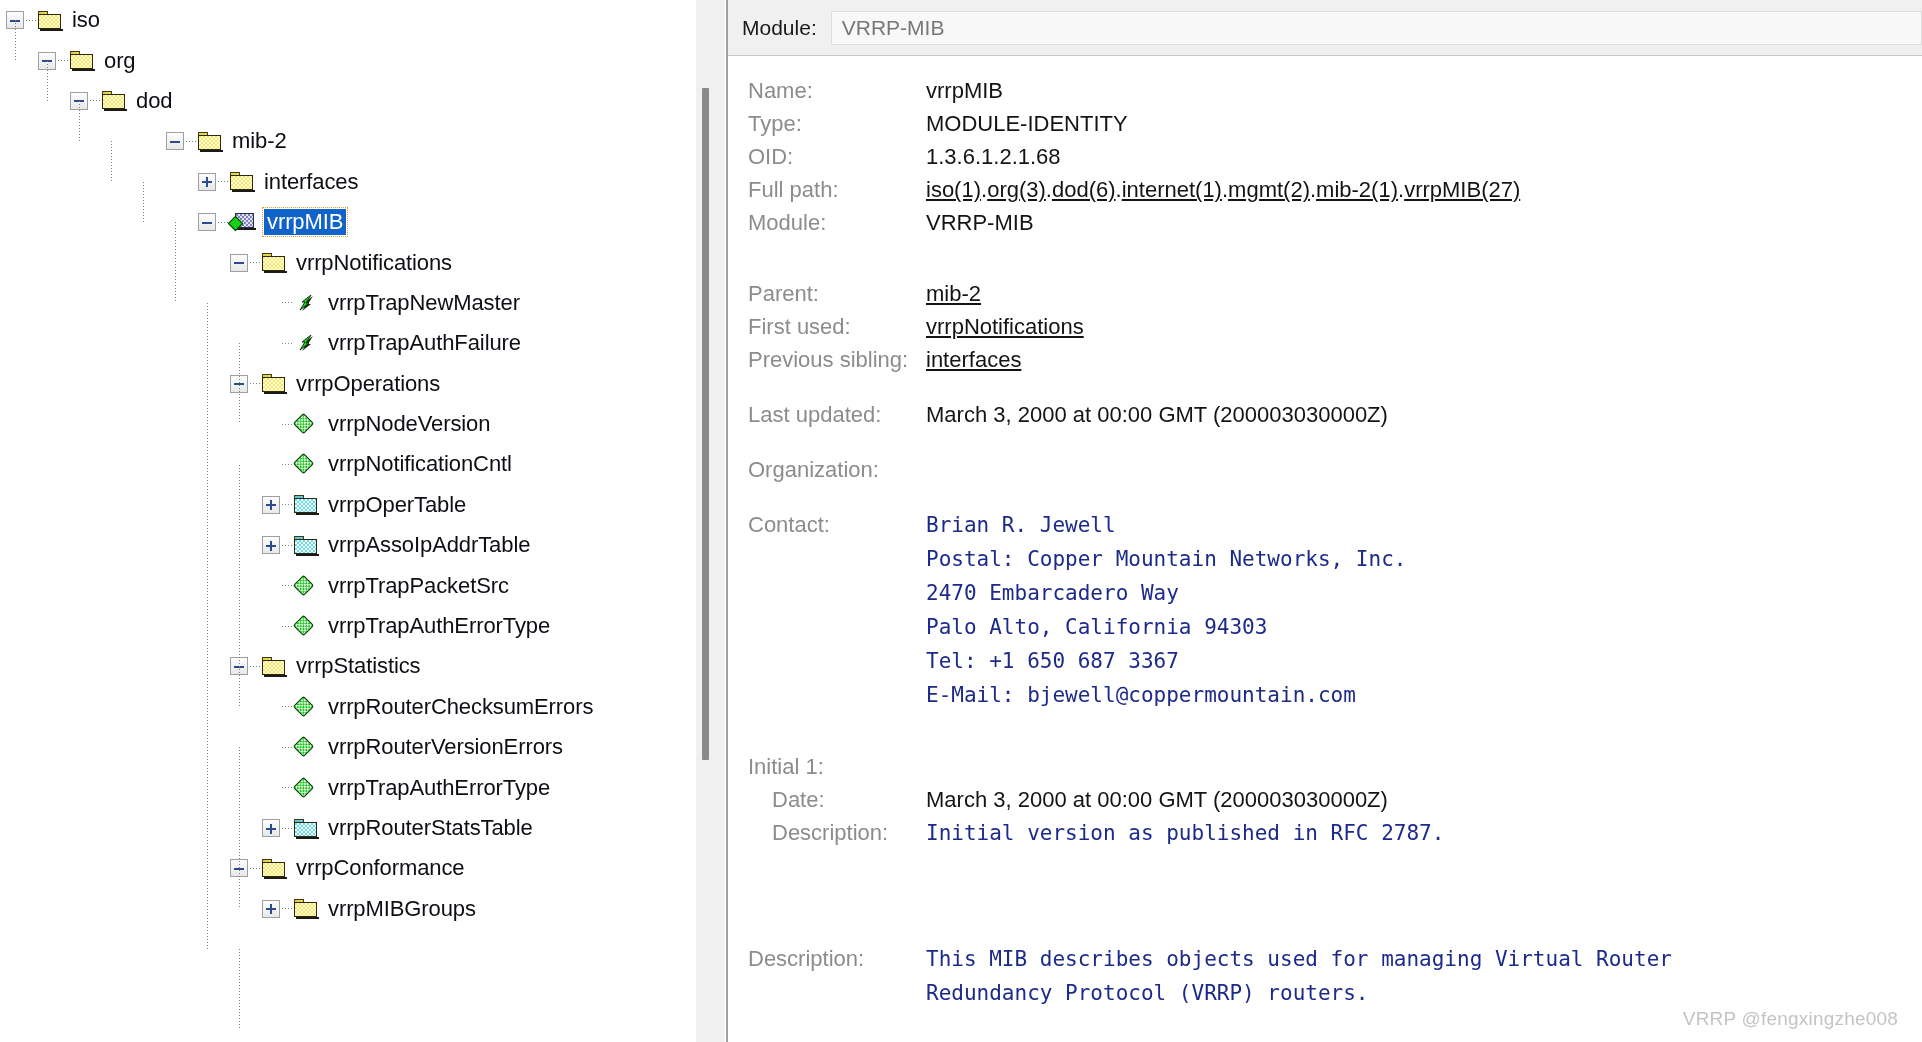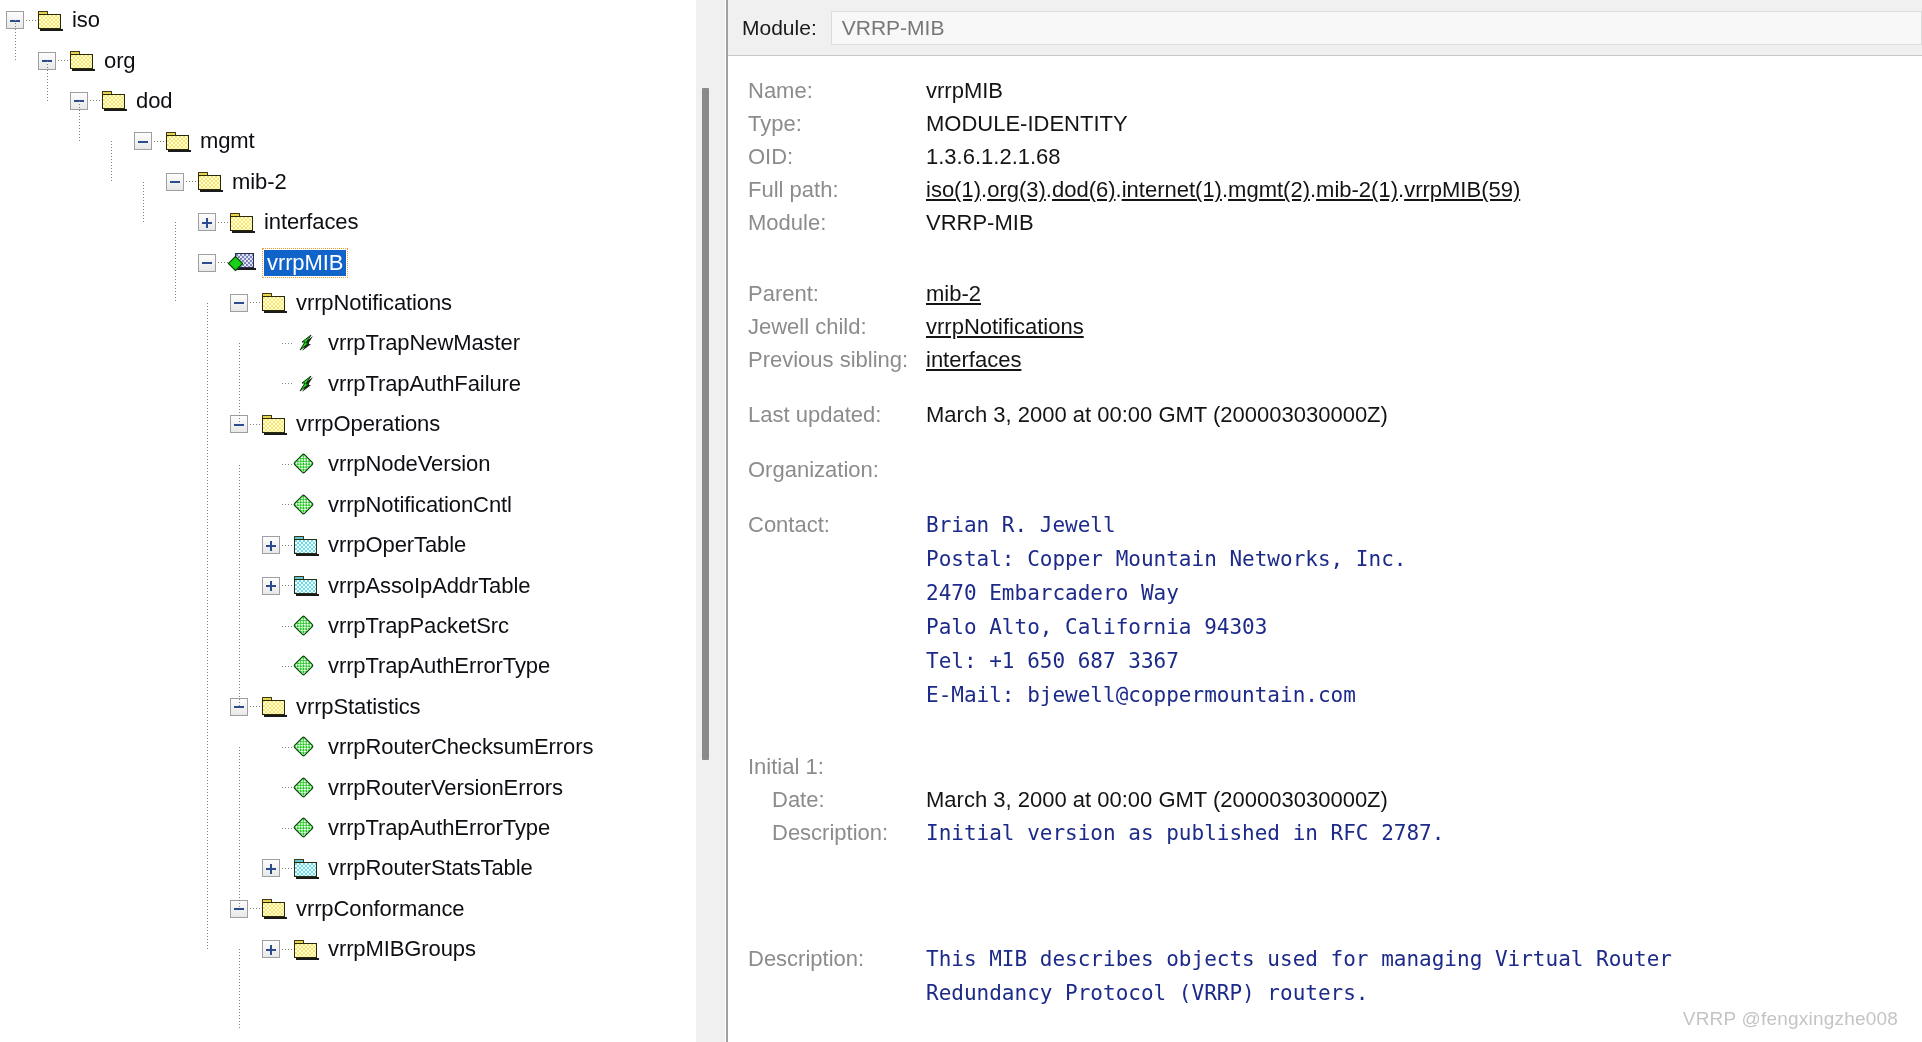--- a/index.html
+++ b/index.html
@@ -334,31 +334,20 @@
           <span class="expander"></span>
           <span class="connector"></span>
           <span class="ic ic-folder">
             <span class="shadow"></span>
             <span class="tab"></span>
             <span class="body"></span>
           </span>
           <span class="tree-label">dod</span>
         </div>
         <div class="tree-row">
-          <span class="indent" style="width: 134px;"></span>
-          <span class="expander"></span>
-          <span class="connector"></span>
-          <span class="ic ic-folder">
-            <span class="shadow"></span>
-            <span class="tab"></span>
-            <span class="body"></span>
-          </span>
-          <span class="tree-label">mgmt</span>
-        </div>
-        <div class="tree-row">
           <span class="indent" style="width: 166px;"></span>
           <span class="expander"></span>
           <span class="connector"></span>
           <span class="ic ic-folder">
             <span class="shadow"></span>
             <span class="tab"></span>
             <span class="body"></span>
           </span>
           <span class="tree-label">mib-2</span>
         </div>
@@ -605,37 +594,37 @@
         <div class="dvalue">MODULE-IDENTITY</div>
       </div>
 
       <div class="drow">
         <div class="dlabel">OID:</div>
         <div class="dvalue">1.3.6.1.2.1.68</div>
       </div>
 
       <div class="drow">
         <div class="dlabel">Full path:</div>
-        <div class="dvalue path" id="full-path-value"><span class="seg">iso(1)</span><span>.</span><span class="seg">org(3)</span><span>.</span><span class="seg">dod(6)</span><span>.</span><span class="seg">internet(1)</span><span>.</span><span class="seg">mgmt(2)</span><span>.</span><span class="seg">mib-2(1)</span><span>.</span><span class="seg">vrrpMIB(59)</span></div>
+        <div class="dvalue path" id="full-path-value"><span class="seg">iso(1)</span><span>.</span><span class="seg">org(3)</span><span>.</span><span class="seg">dod(6)</span><span>.</span><span class="seg">internet(1)</span><span>.</span><span class="seg">mgmt(2)</span><span>.</span><span class="seg">mib-2(1)</span><span>.</span><span class="seg">vrrpMIB(27)</span></div>
       </div>
 
       <div class="drow">
         <div class="dlabel">Module:</div>
         <div class="dvalue">VRRP-MIB</div>
       </div>
 
       <div class="gap-md"></div>
 
       <div class="drow">
         <div class="dlabel">Parent:</div>
         <div class="dvalue link">mib-2</div>
       </div>
 
       <div class="drow">
-        <div class="dlabel">Jewell child:</div>
+        <div class="dlabel">First used:</div>
         <div class="dvalue link">vrrpNotifications</div>
       </div>
 
       <div class="drow">
         <div class="dlabel">Previous sibling:</div>
         <div class="dvalue link">interfaces</div>
       </div>
 
       <div class="gap-sm"></div>
 

